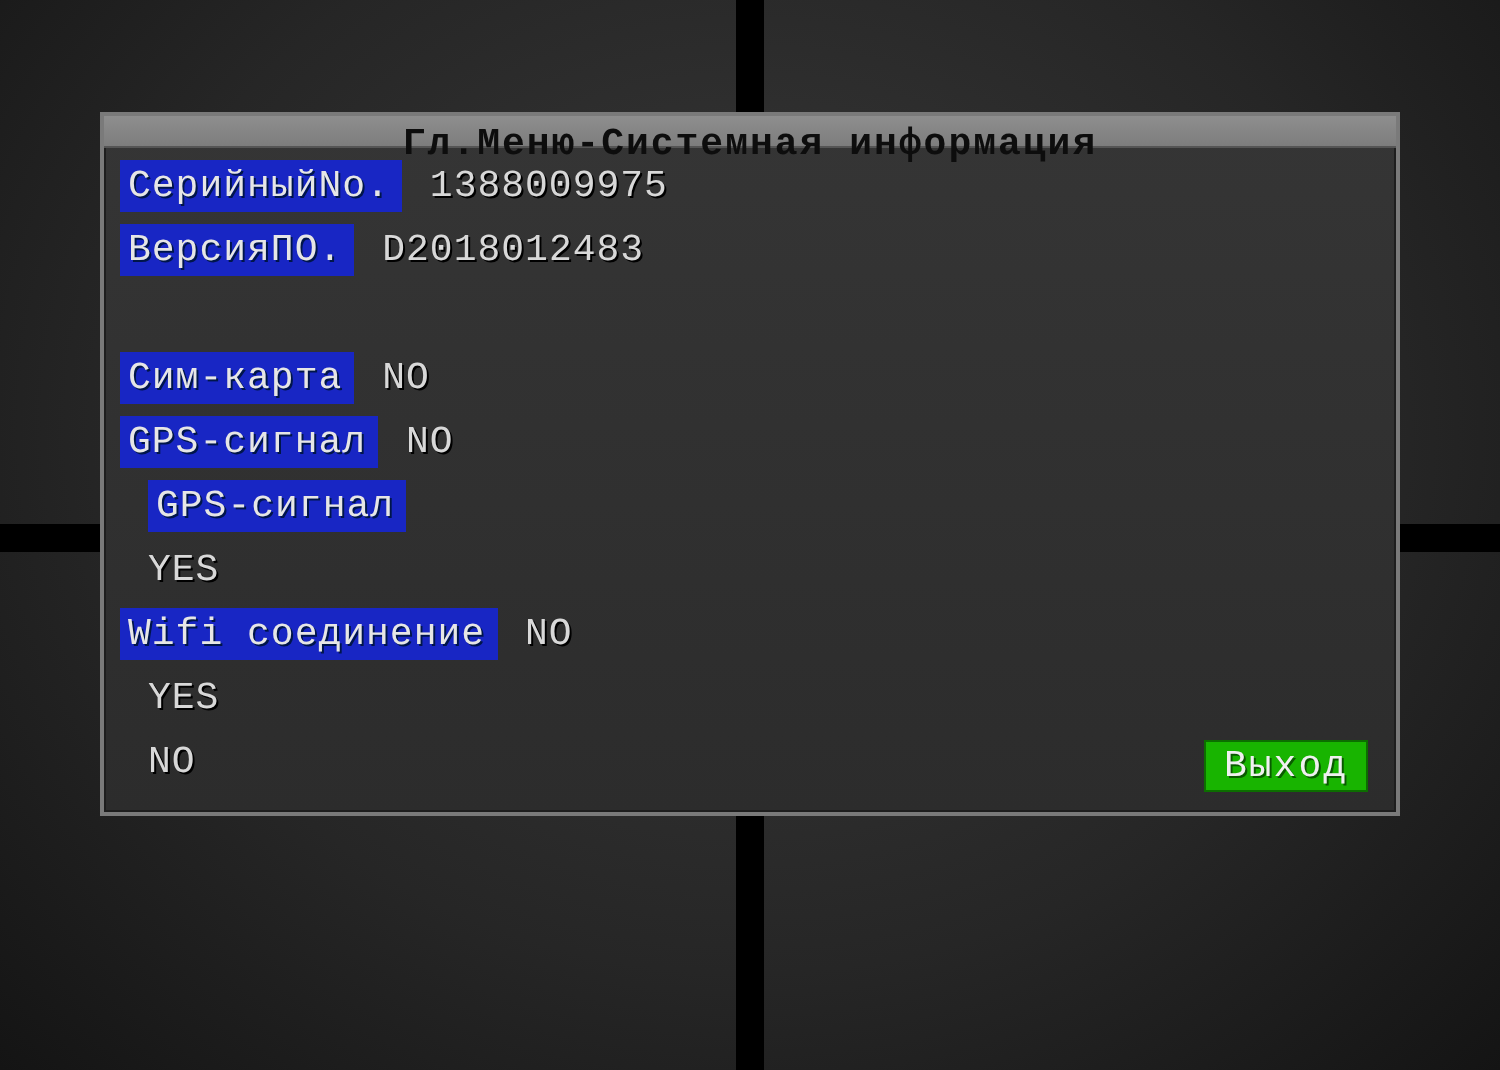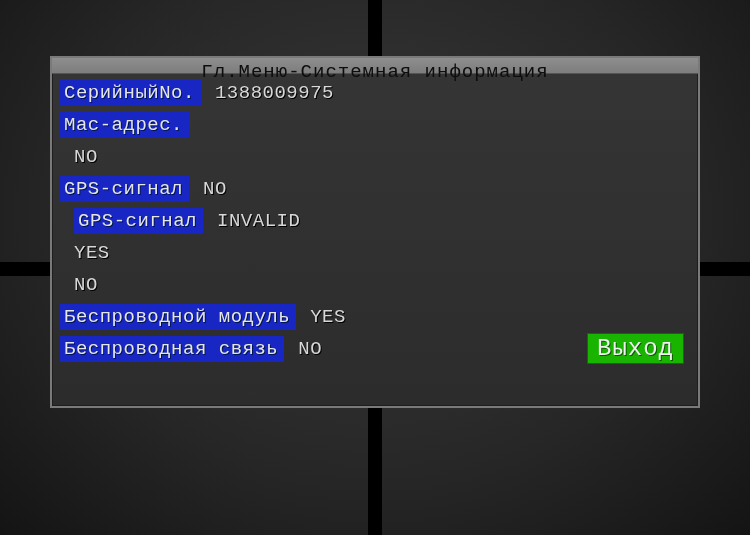--- a/index.html
+++ b/index.html
@@ -30,21 +30,21 @@
   }
   .titlebar {
     height: 16px;
     background: linear-gradient(180deg, #8e8e8e 0%, #7d7d7d 100%);
     border-bottom: 1px solid #555;
     color: #0d0d0d;
     font-size: 19px;
     letter-spacing: 1px;
     text-align: center;
     line-height: 28px;
-    font-weight: normal;
+    font-weight: bold;
   }
   .content {
     padding: 4px 8px 4px 8px;
   }
   .row {
     display: flex;
     align-items: center;
     height: 30px;
     margin-bottom: 2px;
     font-size: 19px;
@@ -64,21 +64,21 @@
     white-space: pre;
     text-shadow: 1px 1px 0 #000;
   }
   .last-row { position: relative; }
   .exit-btn {
     position: absolute;
     right: 6px;
     bottom: 0;
     background: #18b400;
     color: #f0f0f0;
-    font-size: 24px;
+    font-size: 19px;
     padding: 2px 10px;
     letter-spacing: 1px;
     text-shadow: 1px 1px 0 #0a5a00;
     box-shadow: 0 0 0 1px #0c6e00 inset;
   }
 </style>
 </head>
 <body>
 
 <div class="panel-bg"></div>
@@ -87,52 +87,54 @@
 
 <div class="window">
   <div class="titlebar">Гл.Меню-Системная информация</div>
   <div class="content">
 
     <div class="row">
       <span class="label">СерийныйNo.</span>
       <span class="value">1388009975</span>
     </div>
 
-
     <div class="row">
-      <span class="label">Mac-адрес.</span>
+      <span class="label">ВерсияПО.</span>
+      <span class="value">D2018012483</span>
     </div>
 
     <div class="row">
+    </div>
+
+    <div class="row">
+      <span class="label">Сим-карта</span>
       <span class="value">NO</span>
     </div>
 
     <div class="row">
       <span class="label">GPS-сигнал</span>
       <span class="value">NO</span>
     </div>
 
     <div class="row">
       <span class="label indent">GPS-сигнал</span>
-      <span class="value">INVALID</span>
     </div>
 
     <div class="row">
       <span class="value">YES</span>
     </div>
 
     <div class="row">
+      <span class="label">Wifi соединение</span>
       <span class="value">NO</span>
     </div>
 
     <div class="row">
-      <span class="label">Беспроводной модуль</span>
       <span class="value">YES</span>
     </div>
 
     <div class="row last-row">
-      <span class="label">Беспроводная связь</span>
       <span class="value">NO</span>
       <span class="exit-btn">Выход</span>
     </div>
 
   </div>
 </div>
 
 </body></html>

